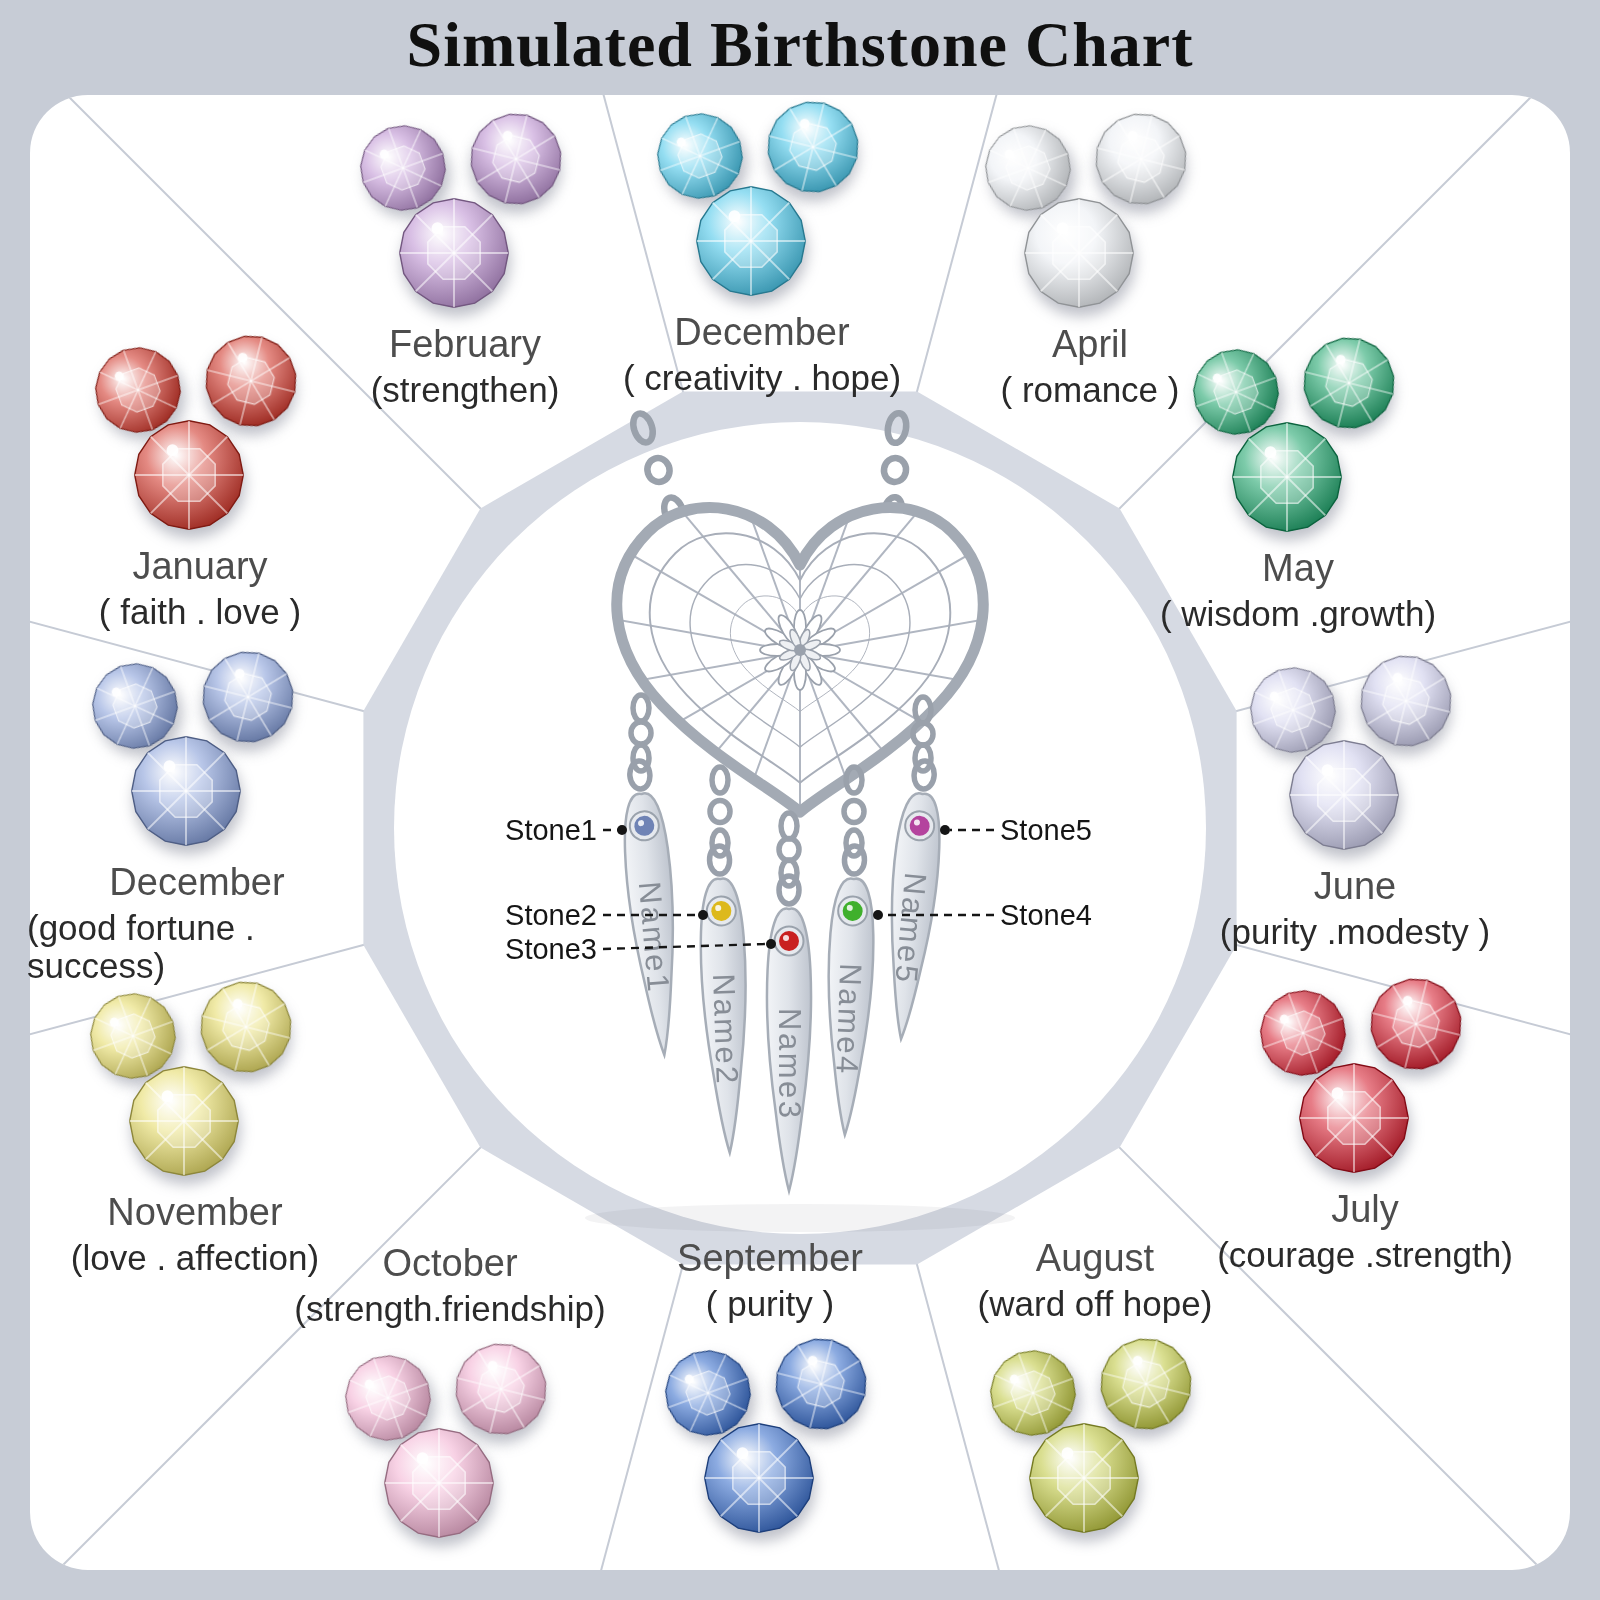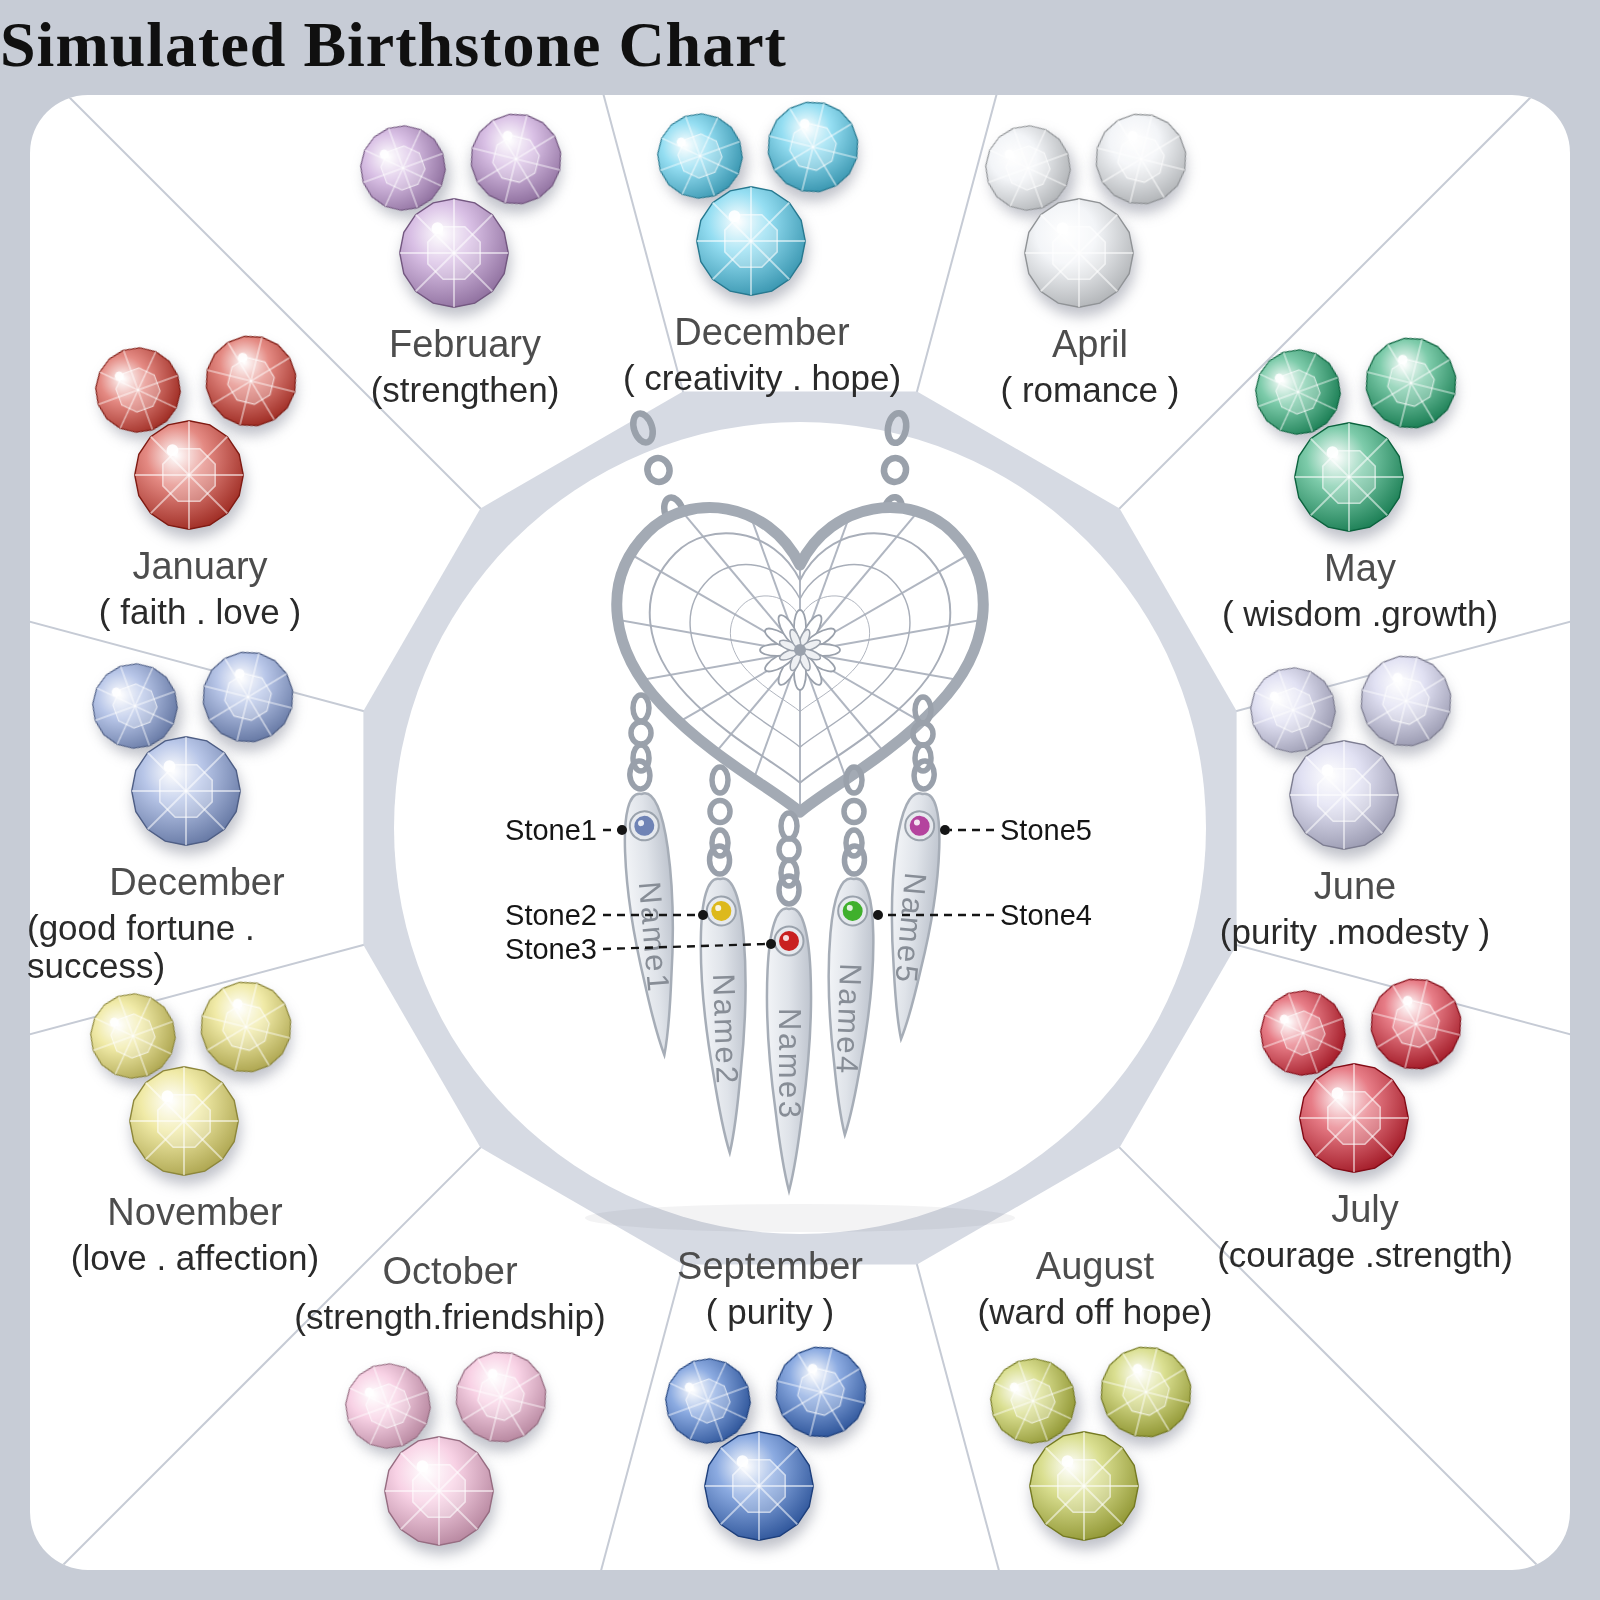--- a/index.html
+++ b/index.html
@@ -1,30 +1,30 @@
 <!DOCTYPE html>
 <html><head>
 <meta charset="utf-8">
 <style>
   html,body{margin:0;padding:0;background:#c7ccd6;}
   .page{position:relative;width:1600px;height:1600px;background:#c7ccd6;overflow:hidden;
         font-family:"Liberation Sans",sans-serif;}
-  .title{position:absolute;top:8px;left:0;width:100%;text-align:left;z-index:4;
+  .title{position:absolute;top:8px;left:0;width:100%;text-align:center;z-index:4;
          font-family:"Liberation Serif",serif;font-weight:700;font-size:64px;color:#101010;
          letter-spacing:1px;}
   .board,.layer{position:absolute;inset:0;}
   #wheel-svg,#necklace-svg{position:absolute;left:0;top:0;z-index:1;}
   #necklace-svg{z-index:3;}
   #months-layer{position:absolute;inset:0;z-index:2;}
   .month{position:absolute;width:340px;display:flex;flex-direction:column;align-items:center;}
   .gems{position:relative;width:340px;height:208px;}
   .gem{position:absolute;filter:drop-shadow(2px 9px 7px rgba(95,100,120,.40));}
   .month-name{font-size:38px;color:#4d4d4d;margin-top:8px;line-height:1.1;}
   .month-meaning{font-size:35px;color:#2a2a2a;margin-top:5px;line-height:1.1;}
-  .label-first .month-name{margin-top:8px;}
+  .label-first .month-name{margin-top:0;}
   .label-first .gems{margin-top:10px;}
   #necklace-svg text{font-family:"Liberation Sans",sans-serif;}
 </style>
 </head>
 <body>
 
 <div class="page">
   <div class="title">Simulated Birthstone Chart</div>
   <div class="board">
     <svg id="wheel-svg" width="1600" height="1600" viewBox="0 0 1600 1600">
@@ -309,21 +309,21 @@
               <line x1="50" y1="50" x2="17.5" y2="82.5" stroke="#ffffff" stroke-opacity="0.55" stroke-width="1.6"></line>
               <line x1="50" y1="50" x2="4.0" y2="50.0" stroke="#ffffff" stroke-opacity="0.55" stroke-width="1.6"></line>
               <line x1="50" y1="50" x2="17.5" y2="17.5" stroke="#ffffff" stroke-opacity="0.55" stroke-width="1.6"></line>
     <polygon points="59.2,27.8 72.2,40.8 72.2,59.2 59.2,72.2 40.8,72.2 27.8,59.2 27.8,40.8 40.8,27.8" fill="#ffffff" fill-opacity="0.25" stroke="#ffffff" stroke-opacity="0.6" stroke-width="1.3"></polygon>
     <circle cx="36" cy="29" r="5" fill="#ffffff" opacity="0.9"></circle>
   </svg>
           </div>
           <div class="month-name">April</div>
                        <div class="month-meaning">( romance )</div>
              </div>
-        <div class="month " style="left:1190px;top:332px">
+        <div class="month " style="left:1128px;top:332px">
                <div class="gems">
             <svg class="gem" width="92" height="92" viewBox="0 0 100 100" style="left:62px;top:14px;transform:rotate(-20deg)">
     <defs>
                 <radialGradient id="gg12" cx="38%" cy="32%" r="78%">
       <stop offset="0%" stop-color="#ffffff"></stop>
       <stop offset="35%" stop-color="rgb(125,203,170)"></stop>
       <stop offset="100%" stop-color="rgb(13,115,72)"></stop>
     </radialGradient>
               </defs>
     <polygon points="50.0,4.0 67.6,7.5 82.5,17.5 92.5,32.4 96.0,50.0 92.5,67.6 82.5,82.5 67.6,92.5 50.0,96.0 32.4,92.5 17.5,82.5 7.5,67.6 4.0,50.0 7.5,32.4 17.5,17.5 32.4,7.5" fill="url(#gg12)" stroke="rgb(11,99,62)" stroke-width="1.2"></polygon>

